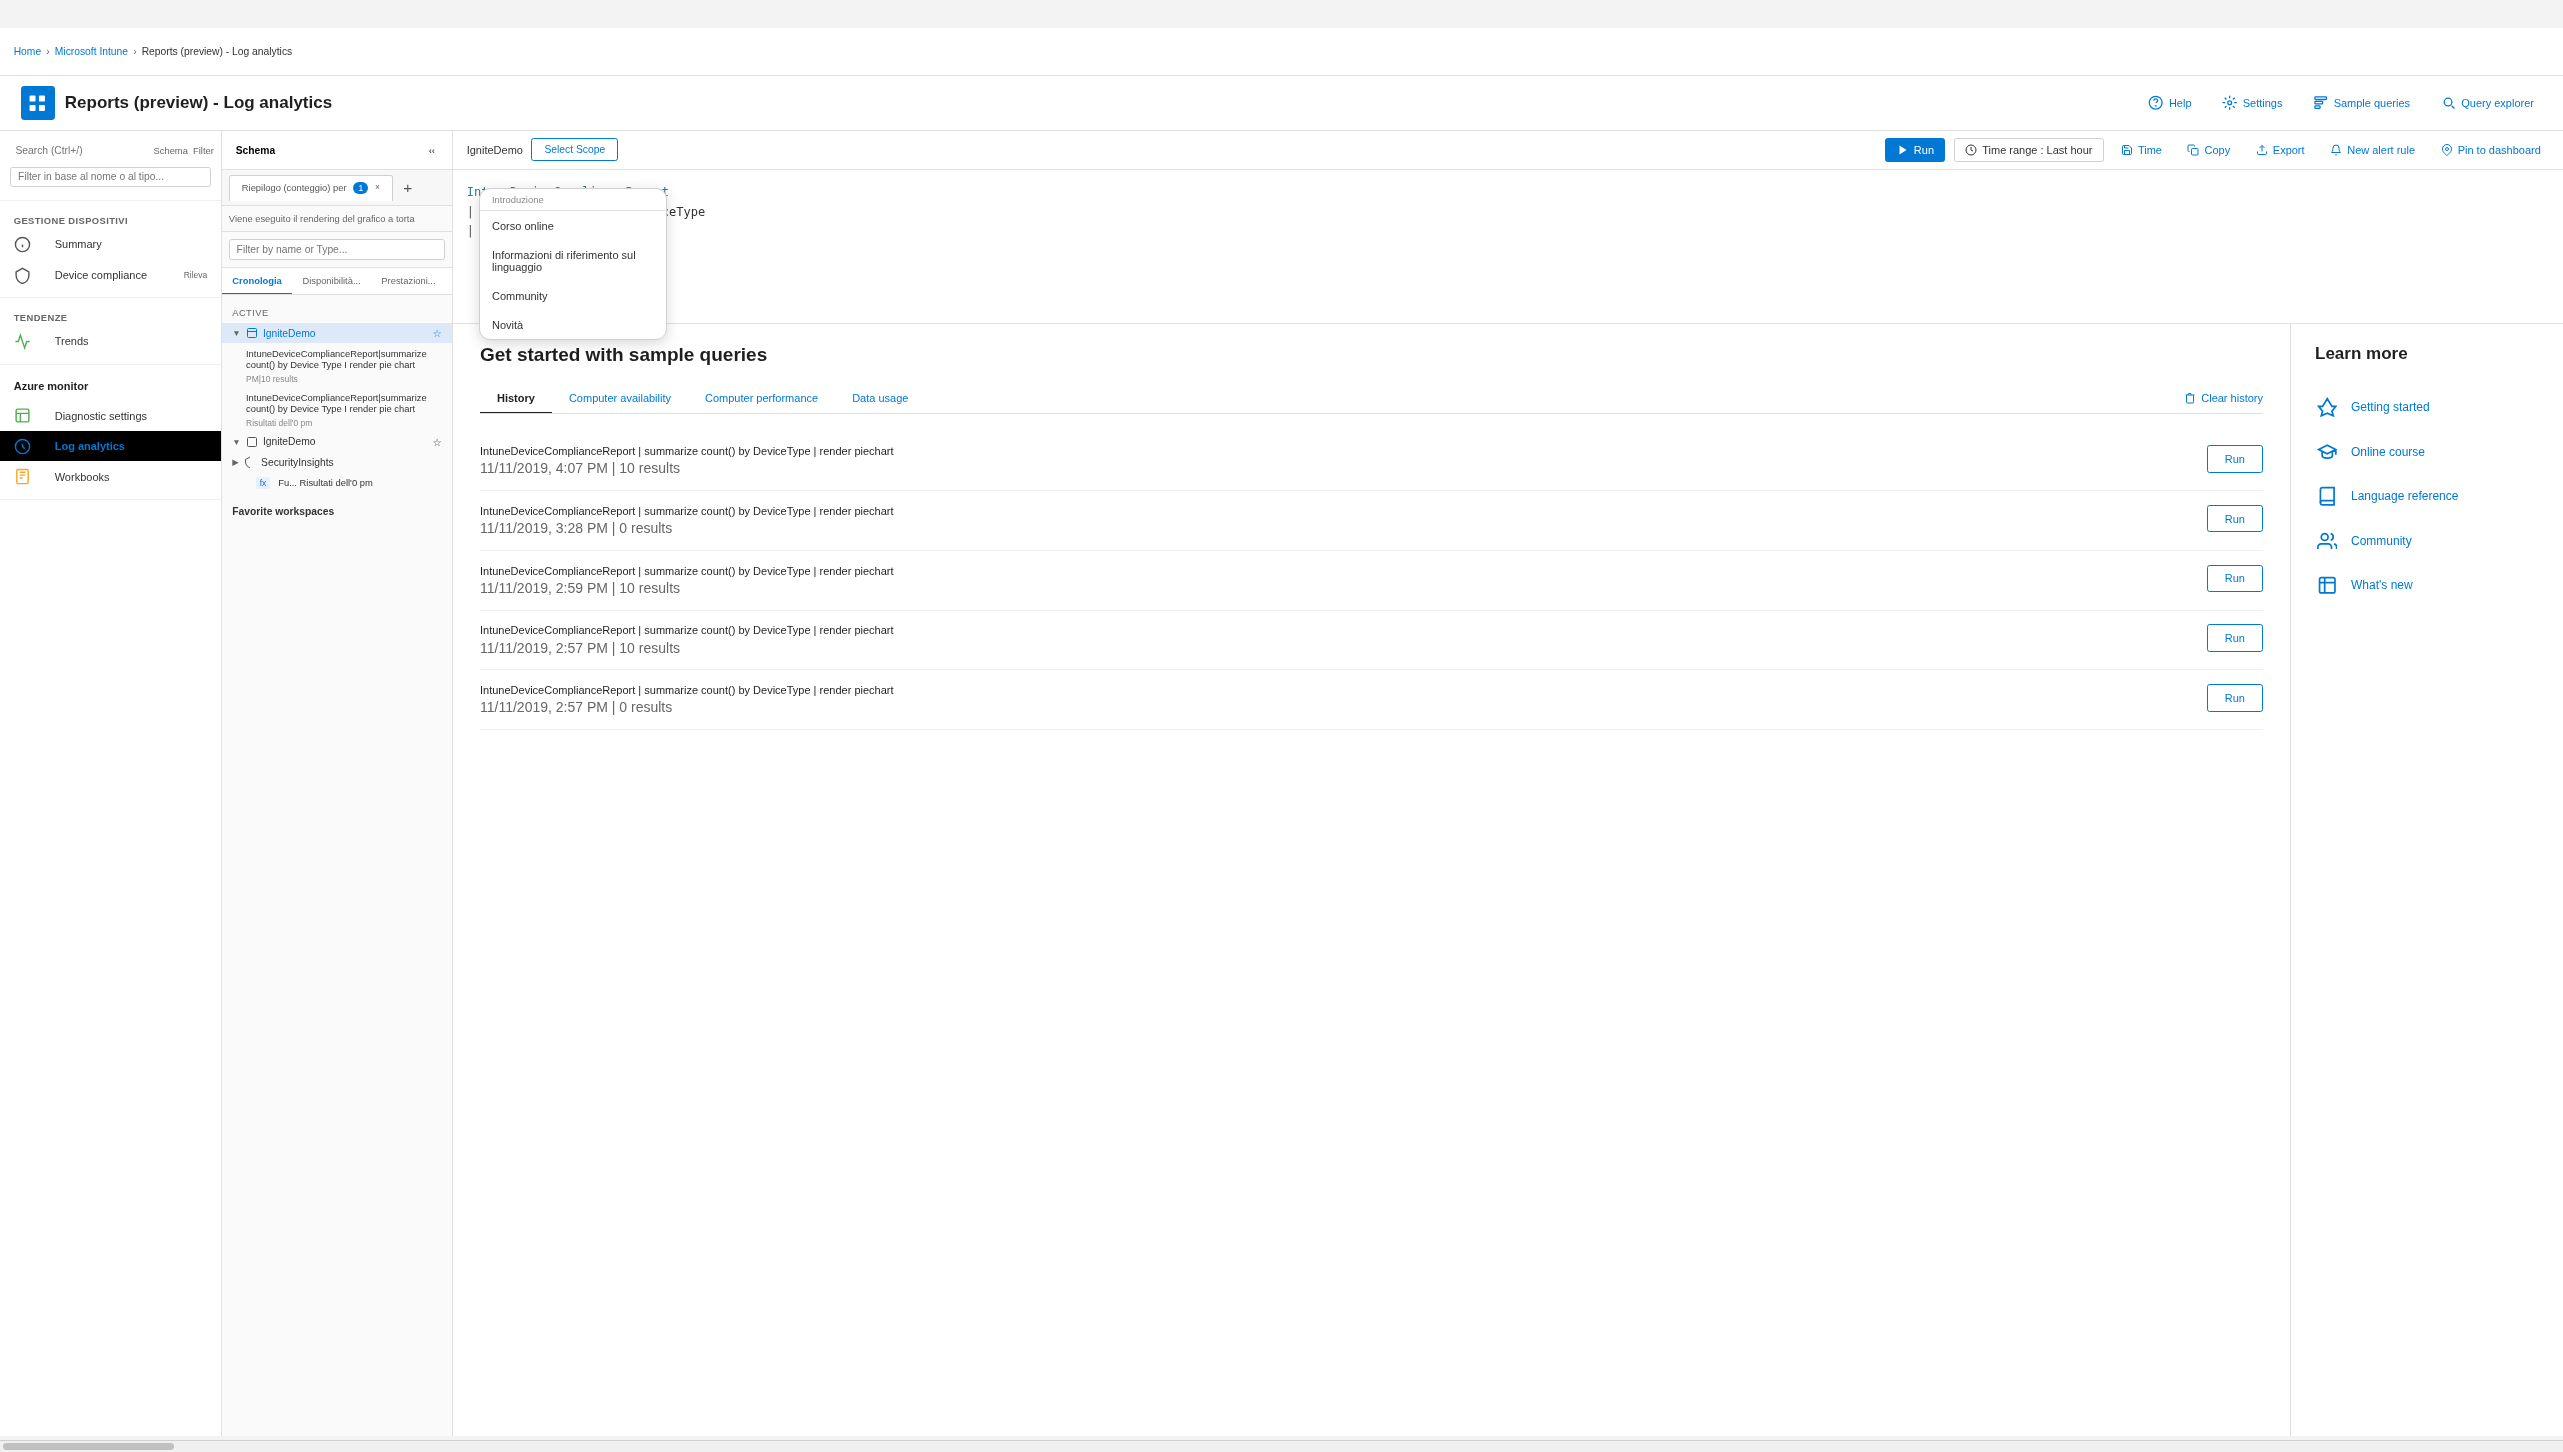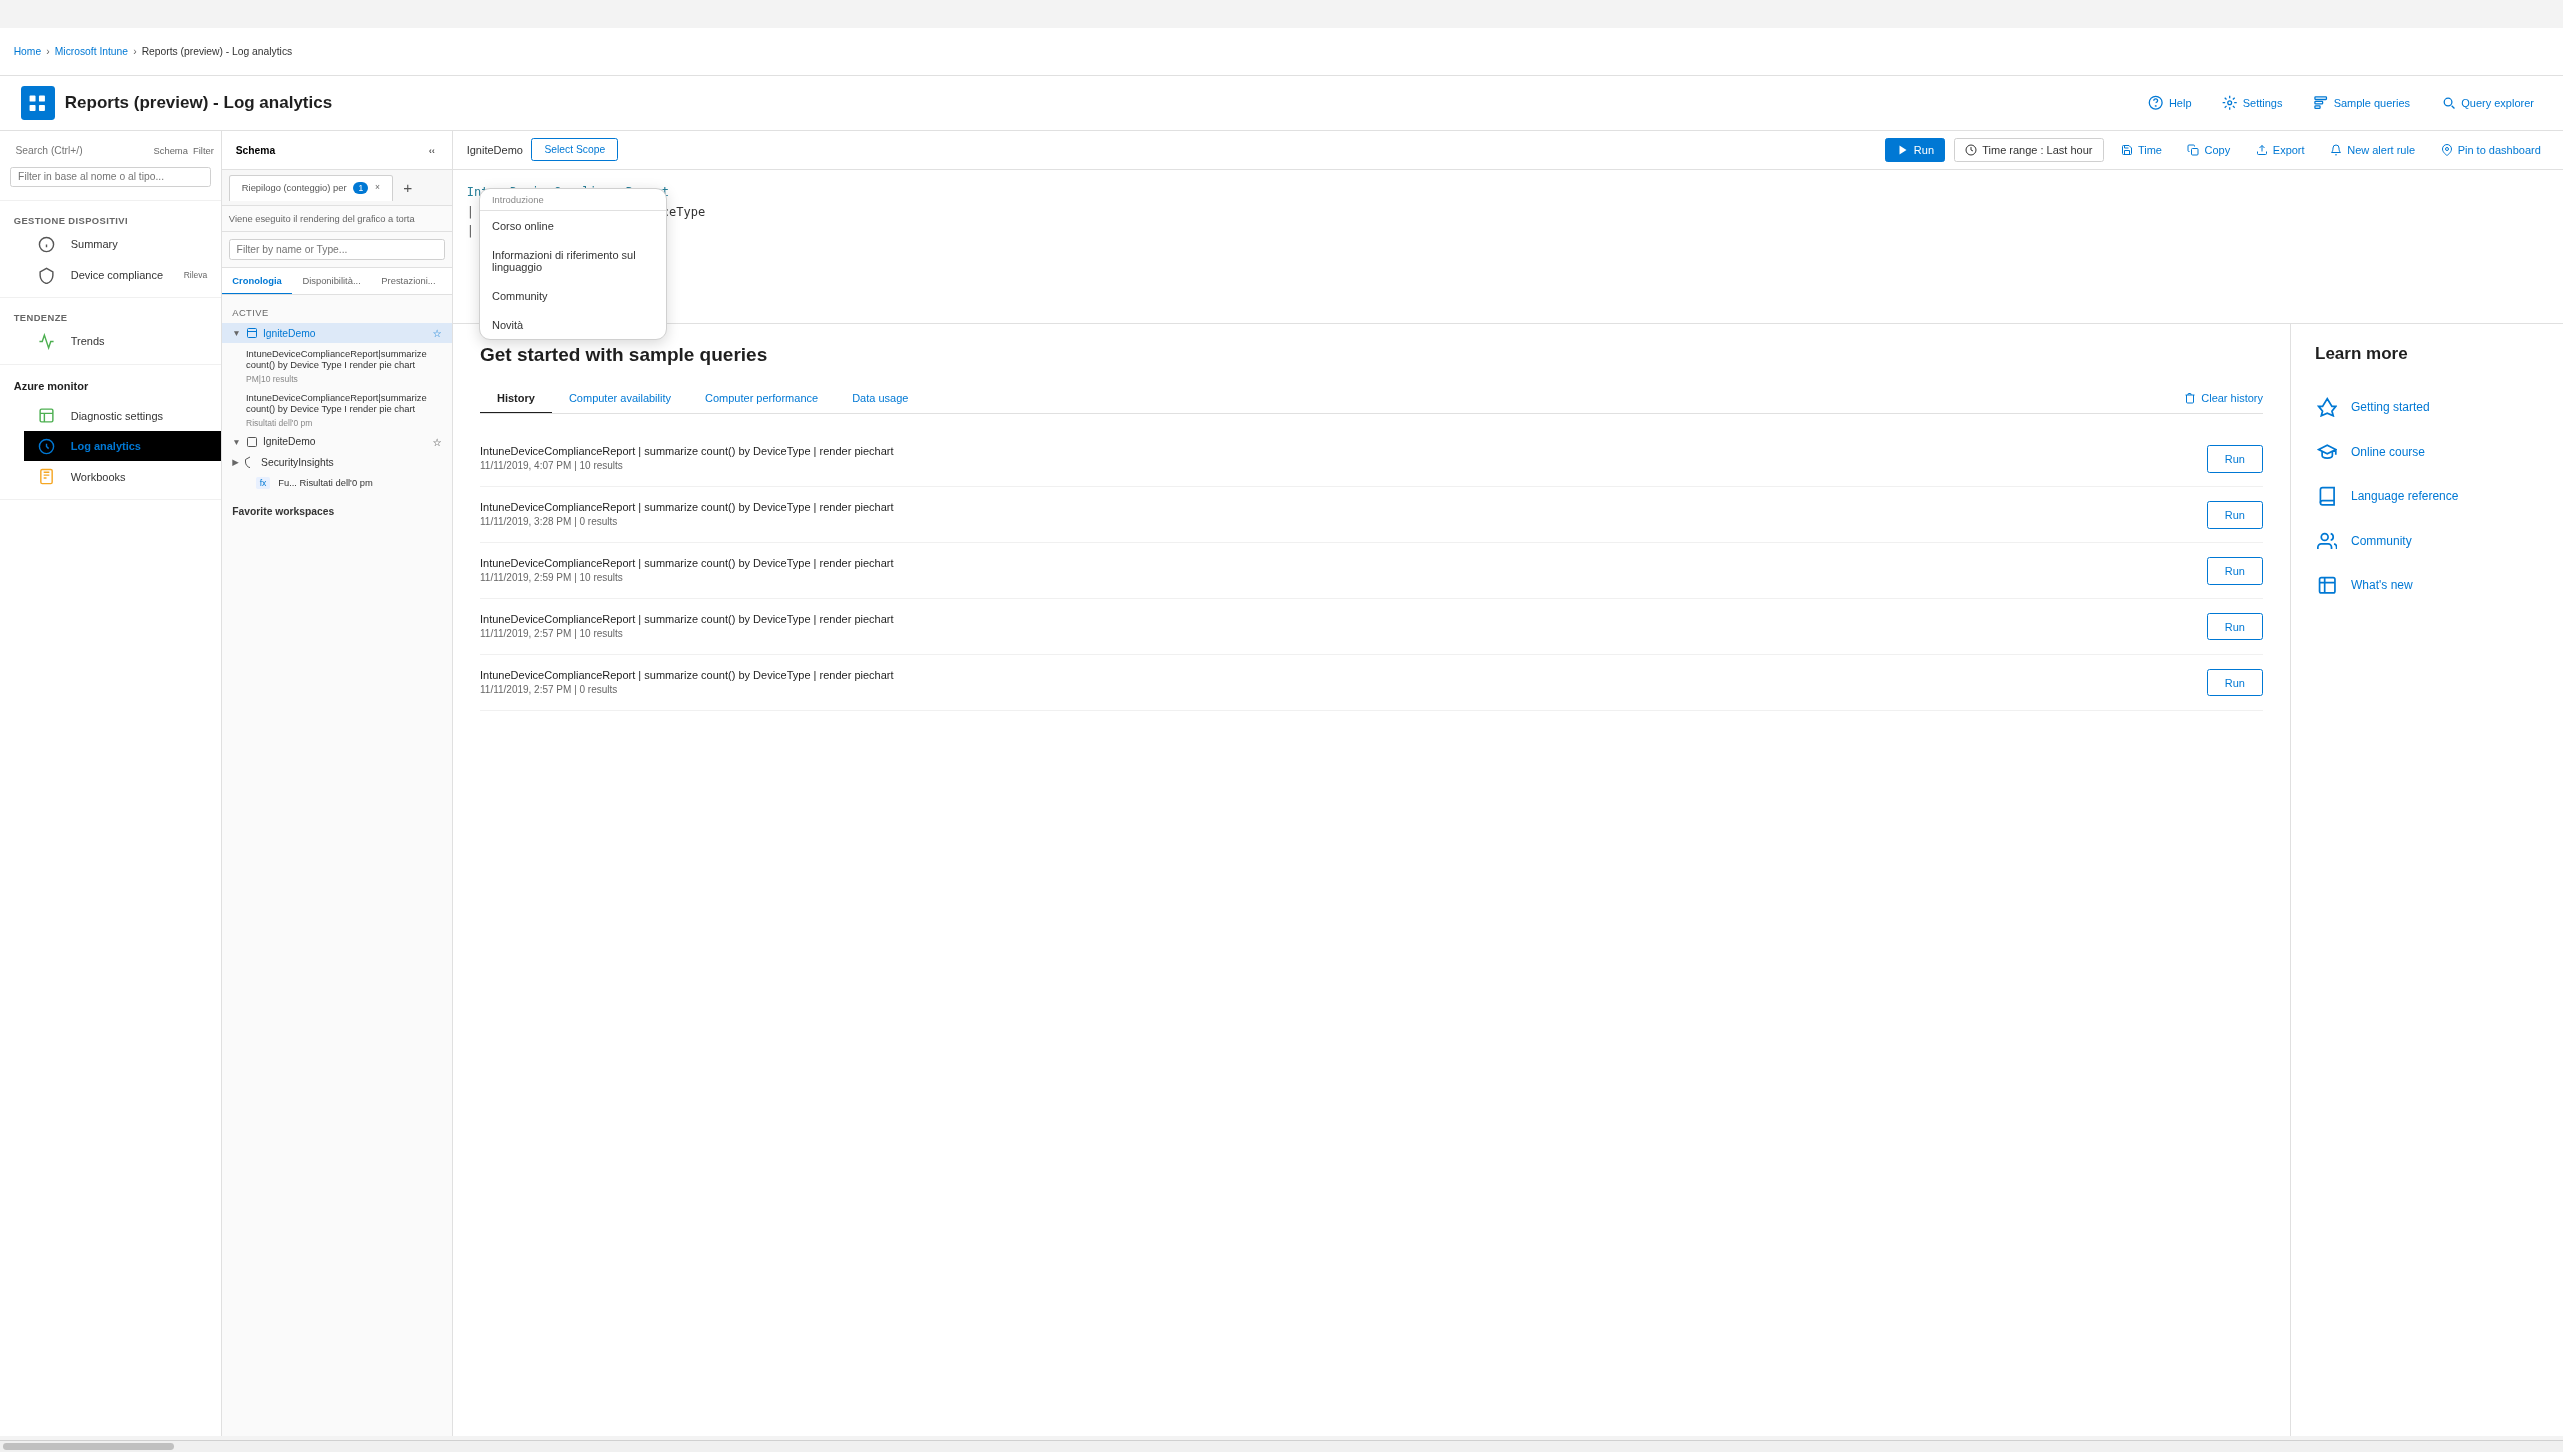--- a/index.html
+++ b/index.html
@@ -64,24 +64,23 @@
       border-right: 0.9px solid #e0e0e0;
       overflow-y: auto;
       flex-shrink: 0;
     }
     .sidebar-section { padding: 6.8px 0; border-bottom: 0.9px solid #f0f0f0; }
     .sidebar-section-title {
       font-size: 9.4px; color: #666; text-transform: uppercase;
       padding: 6.8px 13.7px 3.4px; font-weight: 600; letter-spacing: 0.4px;
     }
     .sidebar-item {
-      display: flex; align-items: center; gap: 16px;
+      display: flex; align-items: center; gap: 24px;
       padding: 6.8px 13.7px; cursor: pointer; color: #333;
       font-size: 11px;
-      margin-left: 24px;
     }
     .sidebar-item.active { background: #000000; color: #0078d4; font-weight: 600; }
     .sidebar-item-icon { width: 17px; height: 17px; flex-shrink: 0; }
 
     
     .schema-panel {
       width: 231px;
       background: #fafafa;
       border-right: 0.9px solid #e0e0e0;
       flex-shrink: 0;
@@ -243,21 +242,21 @@
     }
     .query-result-item {
       display: flex;
       align-items: flex-start;
       justify-content: space-between;
       padding: 13.7px 0;
       border-bottom: 0.9px solid #f0f0f0;
       gap: 13.7px;
     }
     .query-result-text { font-size: 11px; color: #1f1f1f; font-weight: 500; margin-bottom: 3.4px; }
-    .query-result-meta { font-size: 10px; color: #666; }
+    .query-result-meta { font-size: 14px; color: #666; }
     .run-btn {
       padding: 6.8px 17px;
       border: 0.9px solid #0078d4;
       border-radius: 2.6px;
       background: #fff;
       color: #0078d4;
       cursor: pointer;
       font-size: 11px;
       white-space: nowrap;
       flex-shrink: 0;

